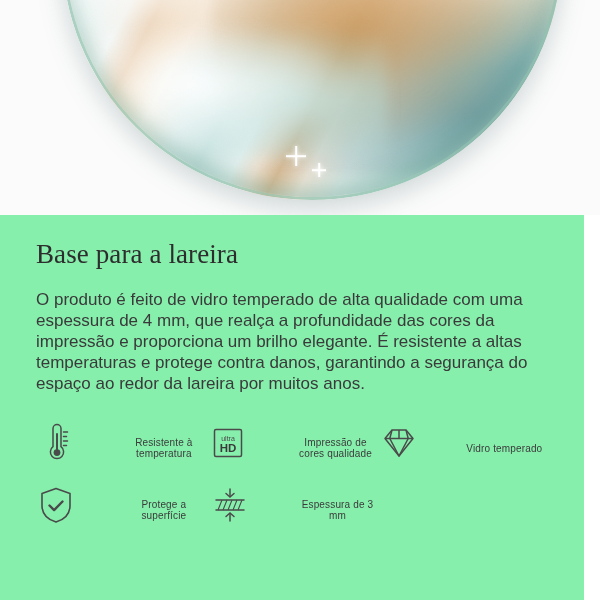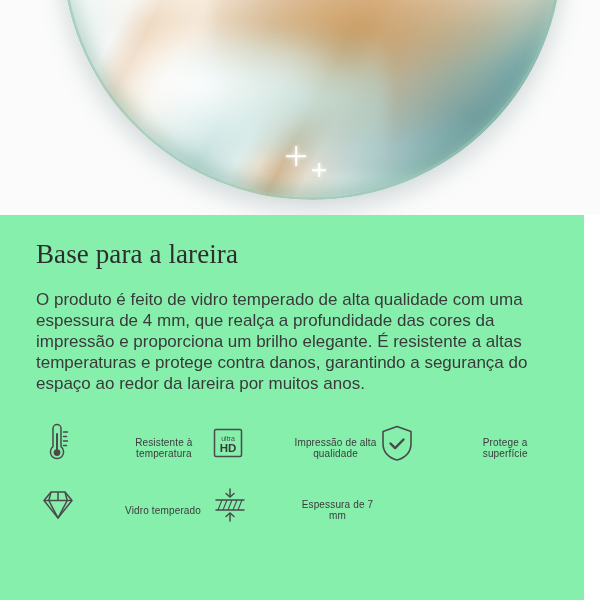--- a/index.html
+++ b/index.html
@@ -231,62 +231,62 @@
       </div>
 
       <div class="feature">
         <div class="ico">
           <svg width="42" height="42" viewBox="0 0 42 42">
             <rect x="7.5" y="7.5" width="27" height="27" rx="1.5" fill="none" stroke="#4a4a4a" stroke-width="1.5"></rect>
             <text x="21" y="19" text-anchor="middle" font-family="Liberation Sans, sans-serif" font-size="7" fill="#4a4a4a">ultra</text>
             <text x="21" y="30" text-anchor="middle" font-family="Liberation Sans, sans-serif" font-size="11.5" font-weight="bold" fill="#3a3a3a">HD</text>
           </svg>
         </div>
-        <div class="cap">Impressão de alta qualidade</div>
-      </div>
-
-      <div class="feature">
-        <div class="ico">
-          <svg width="40" height="44" viewBox="0 0 40 44">
-            <path d="M20 5.5 34 10.5v12c0 8.6-6 14.2-14 16.6-8-2.4-14-8-14-16.6v-12z" fill="none" stroke="#4a4a4a" stroke-width="1.6" stroke-linejoin="round"></path>
-            <path d="M13.5 22.5l4.6 4.6 8.4-8.6" fill="none" stroke="#4a4a4a" stroke-width="2.4" stroke-linecap="round" stroke-linejoin="round"></path>
-          </svg>
-        </div>
-        <div class="cap">Protege a superfície</div>
+        <div class="cap">Impressão de cores qualidade</div>
       </div>
 
       <div class="feature">
         <div class="ico">
           <svg width="44" height="40" viewBox="0 0 44 40">
             <g fill="none" stroke="#4a4a4a" stroke-width="1.5" stroke-linejoin="round">
               <path d="M8 15.5 15 7h14l7 8.5L22 33z"></path>
               <path d="M8 15.5h28"></path>
               <path d="M15 7l-2.2 8.5L22 33l9.2-17.5L29 7"></path>
               <path d="M22 7v8.5"></path>
             </g>
           </svg>
         </div>
         <div class="cap">Vidro temperado</div>
+      </div>
+
+      <div class="feature">
+        <div class="ico">
+          <svg width="40" height="44" viewBox="0 0 40 44">
+            <path d="M20 5.5 34 10.5v12c0 8.6-6 14.2-14 16.6-8-2.4-14-8-14-16.6v-12z" fill="none" stroke="#4a4a4a" stroke-width="1.6" stroke-linejoin="round"></path>
+            <path d="M13.5 22.5l4.6 4.6 8.4-8.6" fill="none" stroke="#4a4a4a" stroke-width="2.4" stroke-linecap="round" stroke-linejoin="round"></path>
+          </svg>
+        </div>
+        <div class="cap">Protege a superfície</div>
       </div>
 
 
       <div class="feature">
         <div class="ico">
           <svg width="46" height="42" viewBox="0 0 46 42">
             <g fill="none" stroke="#4a4a4a" stroke-width="1.5" stroke-linecap="round">
               <path d="M23 5v7"></path>
               <path d="M19 9.5l4 3.5 4-3.5"></path>
               <path d="M23 37v-7"></path>
               <path d="M19 32.5l4-3.5 4 3.5"></path>
               <path d="M9 16h28"></path>
               <path d="M9 26h28"></path>
             </g>
             <g stroke="#4a4a4a" stroke-width="1.1">
               <path d="M11 26l4-10M16 26l4-10M21 26l4-10M26 26l4-10M31 26l4-10"></path>
             </g>
           </svg>
         </div>
-        <div class="cap">Espessura de 7 mm</div>
+        <div class="cap">Espessura de 3 mm</div>
       </div>
 
     </div>
   </div>
 </div>
 
 </body></html>

